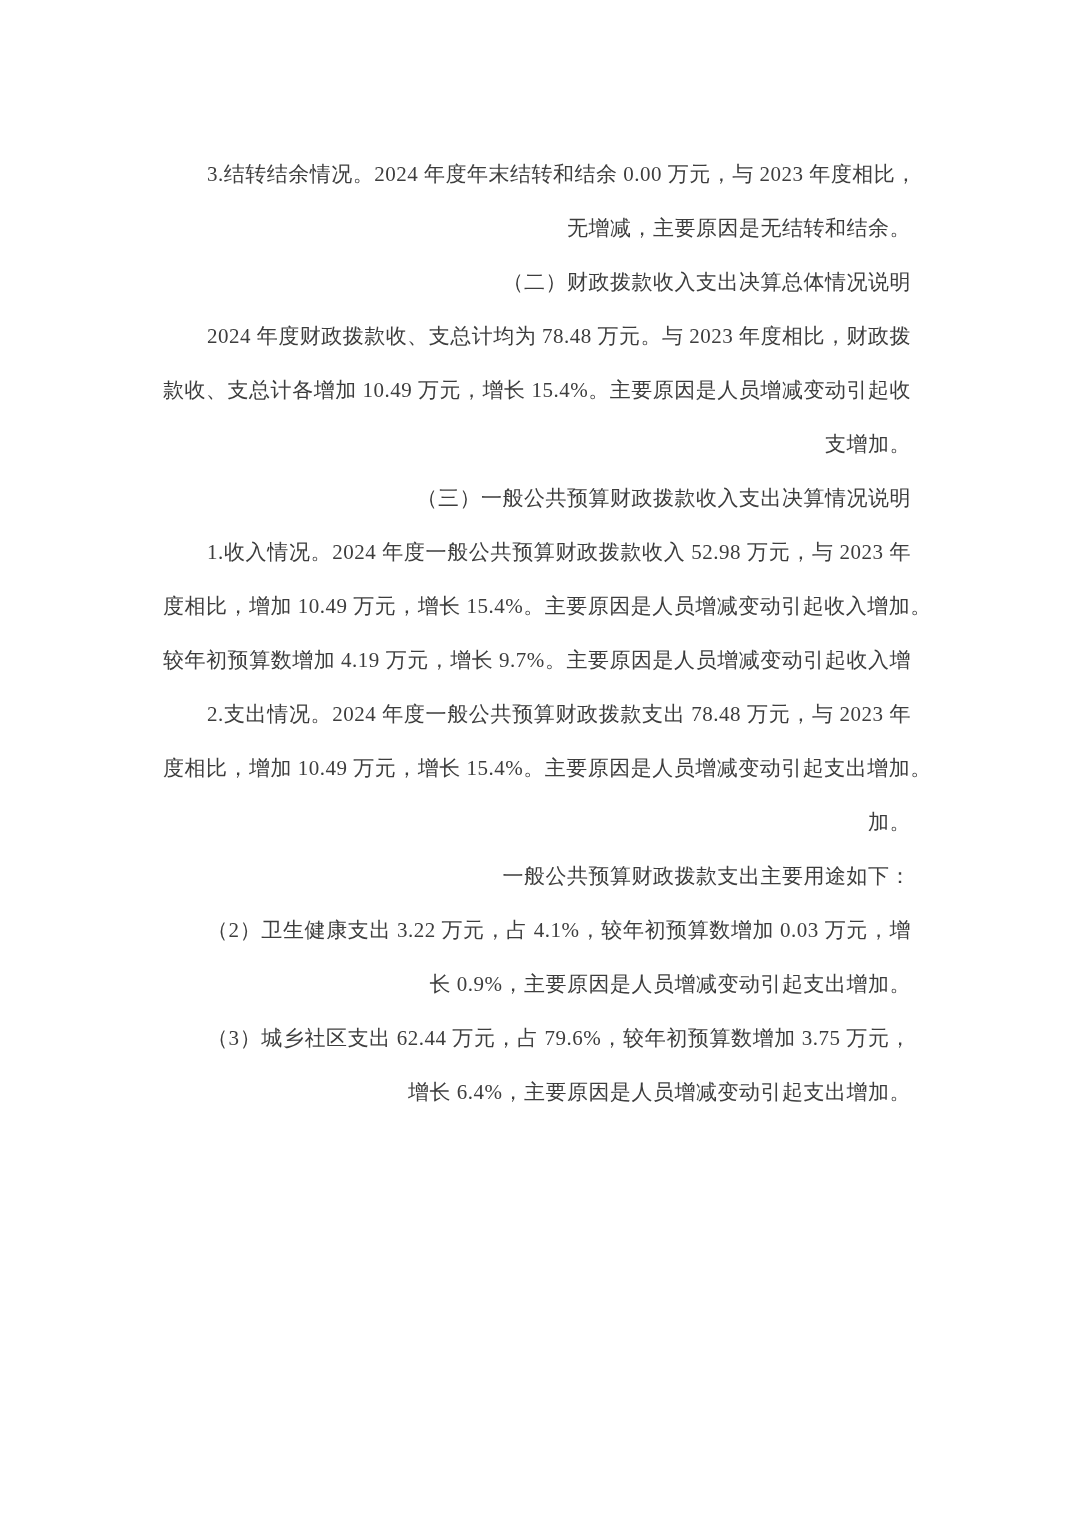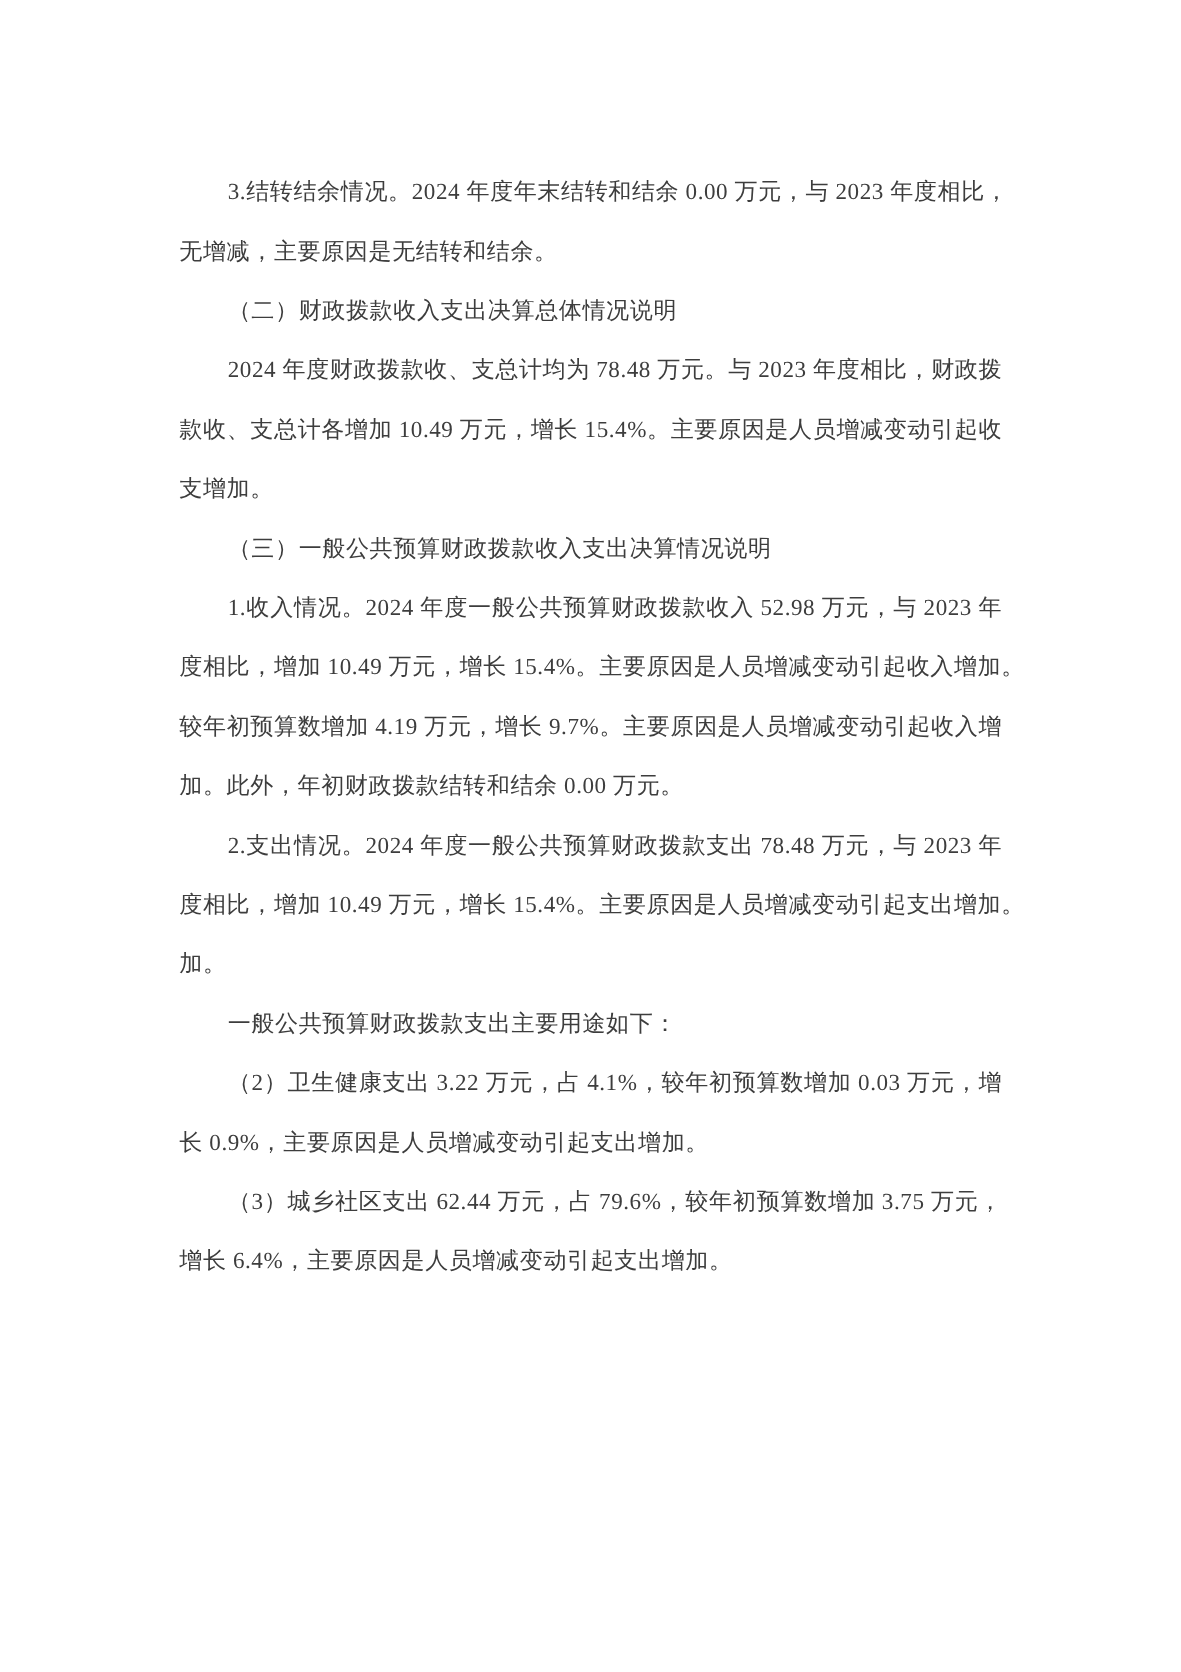--- a/index.html
+++ b/index.html
@@ -25,21 +25,21 @@
     color: #3d3d3d;
     letter-spacing: 0.5px;
   }
   .para {
     margin: 0;
     padding: 0;
   }
   .ln {
     height: 54px;
     white-space: nowrap;
-    text-align: left;
+    text-align: right;
     overflow: visible;
   }
   .ln.fill {
     text-align: justify;
     text-align-last: justify;
     text-justify: inter-ideograph;
   }
   .ln.indent {
     text-indent: 44px;
   }
@@ -66,21 +66,20 @@
     </div>
 
     <div class="para">
       <div class="ln indent">（三）一般公共预算财政拨款收入支出决算情况说明</div>
     </div>
 
     <div class="para">
       <div class="ln indent fill">1.收入情况。2024 年度一般公共预算财政拨款收入 52.98 万元，与 2023 年</div>
       <div class="ln fill">度相比，增加 10.49 万元，增长 15.4%。主要原因是人员增减变动引起收入增加。</div>
       <div class="ln fill">较年初预算数增加 4.19 万元，增长 9.7%。主要原因是人员增减变动引起收入增</div>
-      <div class="ln">加。此外，年初财政拨款结转和结余 0.00 万元。</div>
     </div>
 
     <div class="para">
       <div class="ln indent fill">2.支出情况。2024 年度一般公共预算财政拨款支出 78.48 万元，与 2023 年</div>
       <div class="ln fill">度相比，增加 10.49 万元，增长 15.4%。主要原因是人员增减变动引起支出增加。</div>
       <div class="ln">加。</div>
     </div>
 
     <div class="para">
       <div class="ln indent">一般公共预算财政拨款支出主要用途如下：</div>

